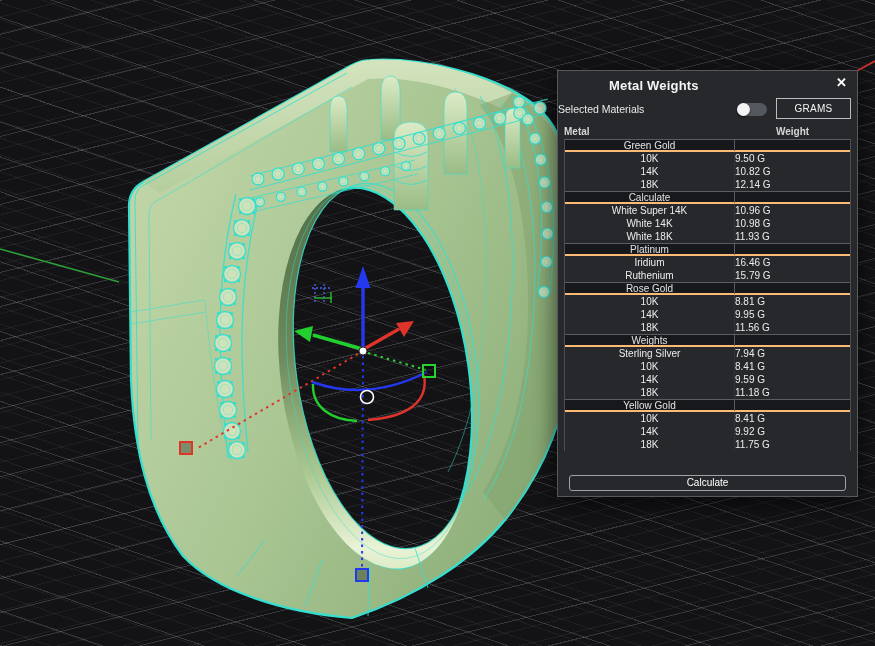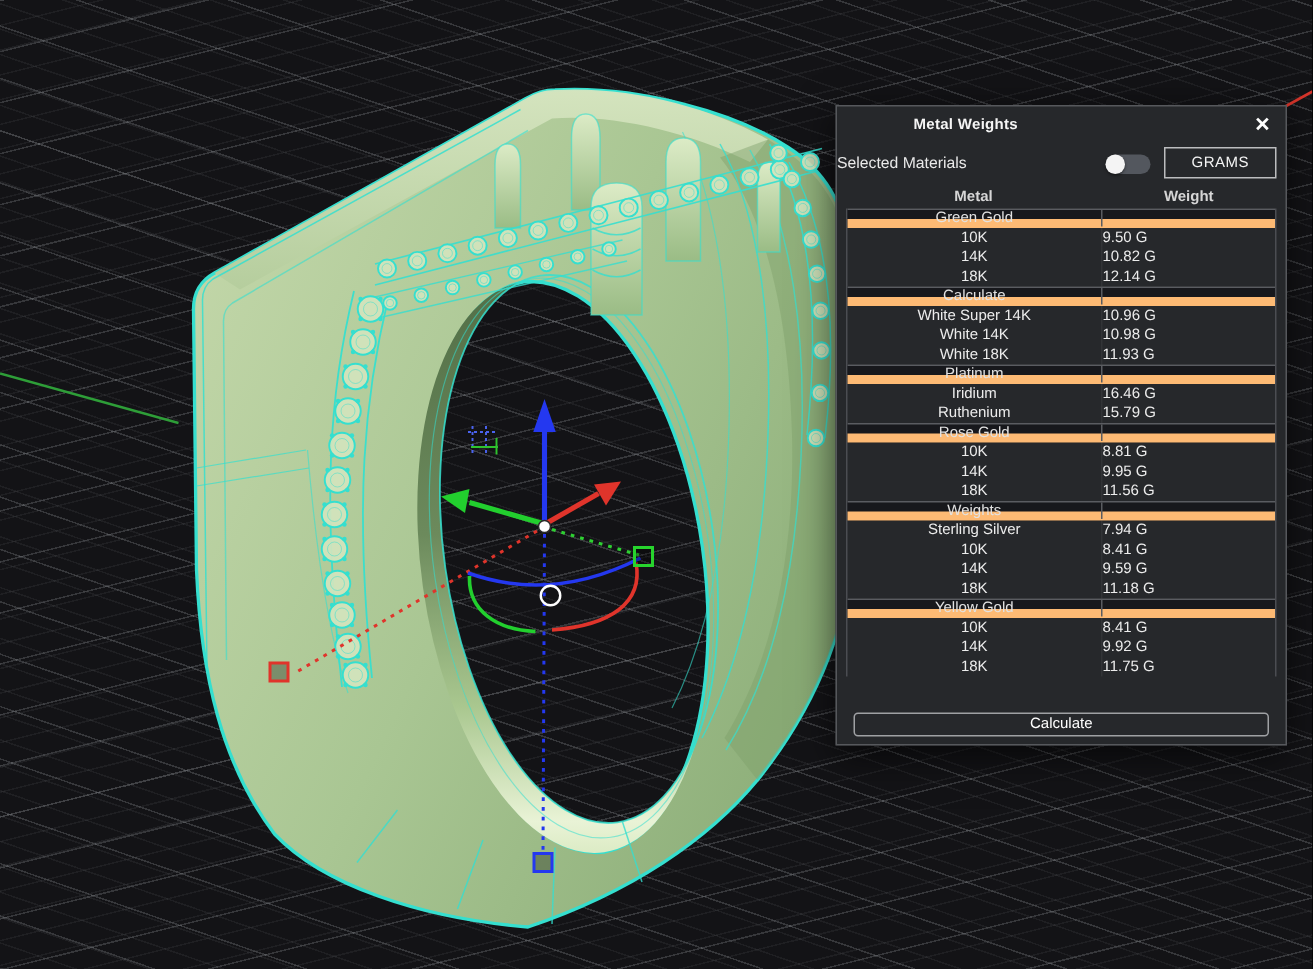--- a/index.html
+++ b/index.html
@@ -19,40 +19,40 @@
   svg.scene{position:absolute;inset:0;}
 
   
   .panel{
     position:absolute;left:557px;top:70px;width:301px;height:427px;
     box-sizing:border-box;background:#26282b;border:1px solid #56585c;
     box-shadow:0 6px 24px rgba(0,0,0,.65);
     color:#ececec;font-size:10px;z-index:5;
   }
   .panel-header{position:relative;height:24px;}
-  .panel-title{position:absolute;left:11px;top:7px;font-size:10px;font-weight:700;color:#f5f5f5;letter-spacing:.2px;padding-left:40px;}
+  .panel-title{position:absolute;left:11px;top:7px;font-size:13px;font-weight:700;color:#f5f5f5;letter-spacing:.2px;padding-left:40px;}
   .close{position:absolute;right:10px;top:4px;font-size:13px;font-weight:700;color:#fff;cursor:pointer;line-height:16px;}
   .controls{position:relative;height:30px;}
   .sel-label{position:absolute;left:0;top:8px;width:132px;text-align:left;font-size:10.5px;color:#e9e9e9;}
   .toggle{position:absolute;left:179px;top:8px;width:30px;height:13px;border-radius:7px;background:#53575e;cursor:pointer;}
   .knob{position:absolute;left:0;top:0;width:13px;height:13px;border-radius:50%;background:#f4f4f4;box-shadow:0 1px 2px rgba(0,0,0,.5);}
   .grams-btn{
     position:absolute;left:218px;top:3px;width:75px;height:21px;
     background:#26282b;border:1px solid #bcbdbf;border-radius:0;
     color:#f4f4f4;font-size:10px;font-family:inherit;letter-spacing:.3px;cursor:pointer;
   }
   .mtable{margin:0 6px;}
   .thead{display:flex;height:14px;line-height:14px;font-weight:700;color:#d6d6d6;}
-  .thead .c1{width:170px;text-align:center;}
+  .thead .c1{width:170px;text-align:left;}
   .thead .c2{flex:1;text-align:center;}
   .tbody{border-left:1px solid #4b4d52;border-right:1px solid #4b4d52;}
   .trow{display:flex;height:13px;line-height:13px;box-sizing:border-box;}
   .trow .c1{width:170px;text-align:center;border-right:1px solid rgba(255,255,255,.06);box-sizing:border-box;}
   .trow .c2{flex:1;text-align:left;}
-  .trow.group{background:#17181c;border-top:1px solid #5a5c61;border-bottom:6px solid #fdba74;line-height:11px;color:#e2e2e2;flex-direction:column;}
+  .trow.group{background:#17181c;border-top:1px solid #5a5c61;border-bottom:2px solid #fdba74;line-height:11px;color:#e2e2e2;flex-direction:column;}
   .trow.group .c1{border-right:1px solid #5a5c61;}
   .calc-btn{
     position:absolute;left:11px;right:11px;bottom:5px;height:16px;
     background:#26282b;border:1px solid #9fa1a4;border-radius:3px;
     color:#fff;font-size:10px;font-family:inherit;line-height:12px;cursor:pointer;
   }
 </style>
 </head>
 <body>
 

